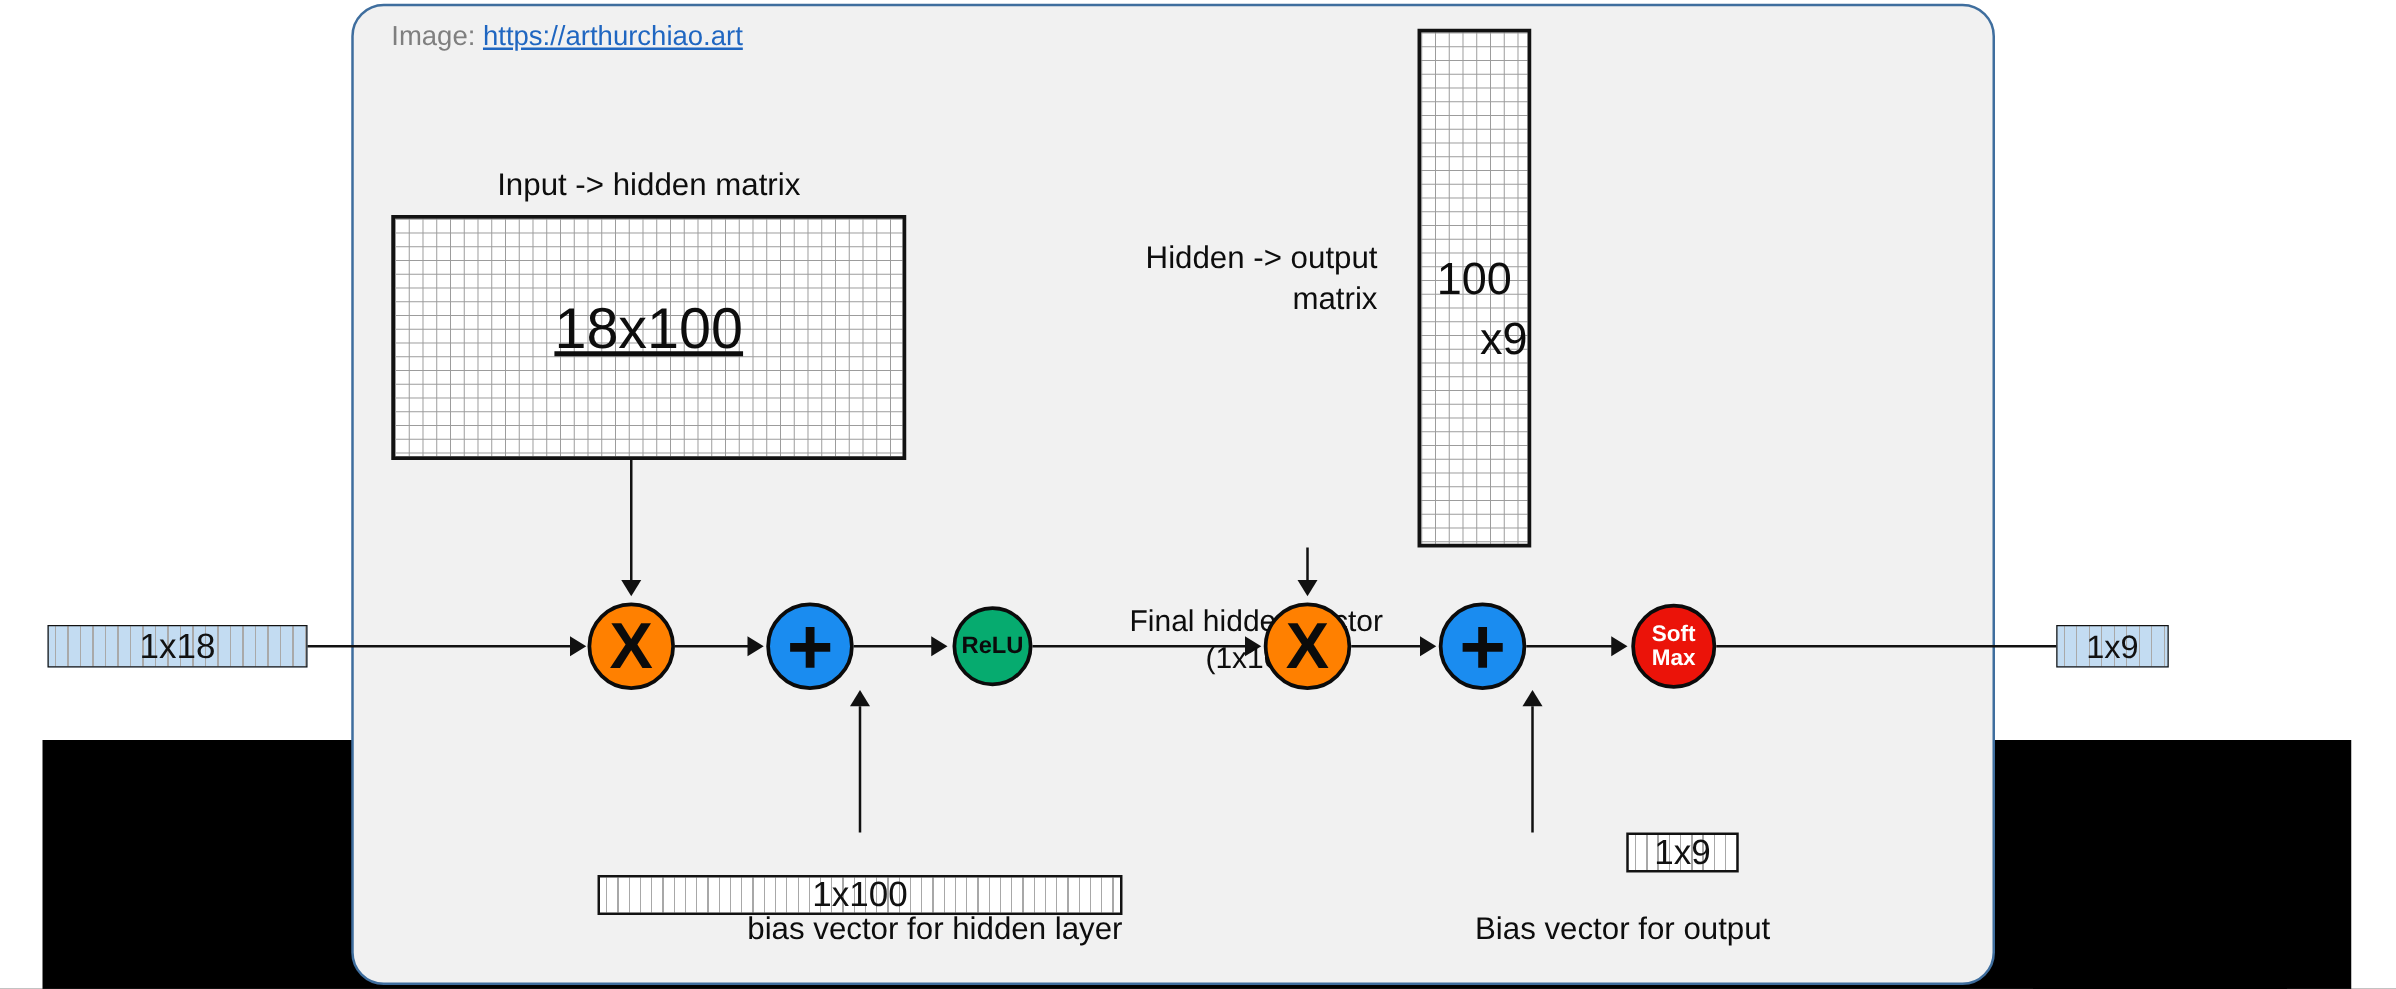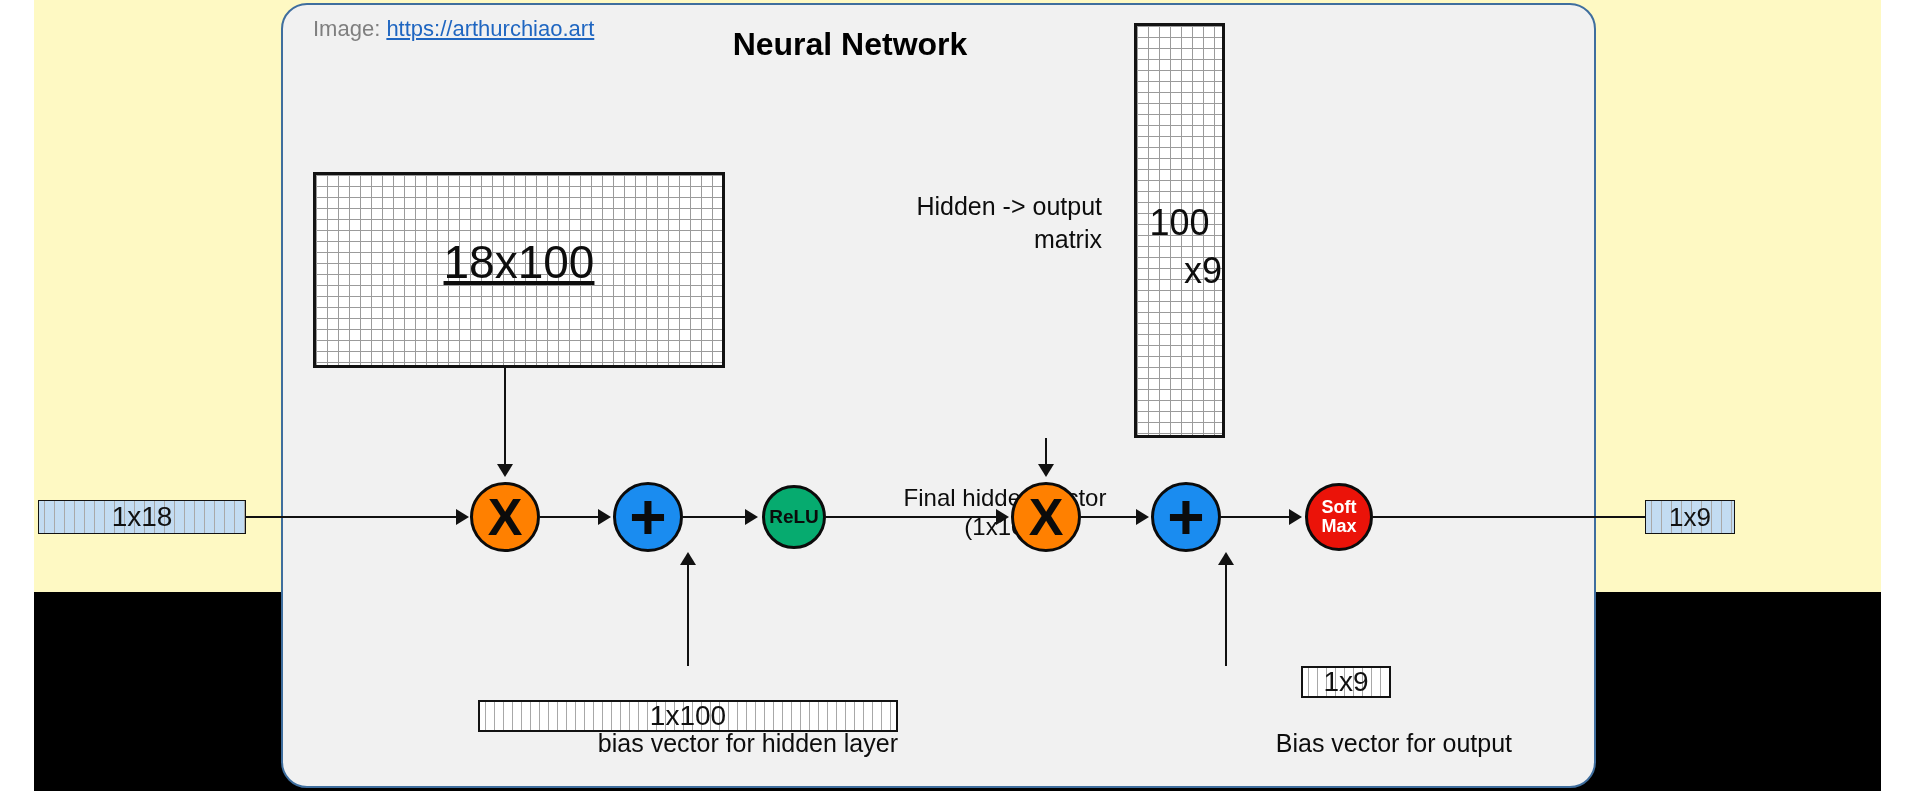--- a/index.html
+++ b/index.html
@@ -1,19 +1,19 @@
 <!DOCTYPE html>
 <html><head>
 <meta charset="utf-8">
 <style>
   html,body{margin:0;padding:0;background:#000;}
   body{width:1917px;height:791px;overflow:hidden;
        font-family:"Liberation Sans","DejaVu Sans",sans-serif;}
 
-  #stage{position:relative;width:1917px;height:592px;background:#fef9c3;}
+  #stage{position:relative;width:1917px;height:592px;background:#ffffff;}
 
   
   .sideband{position:absolute;top:0;height:791px;background:#ffffff;}
   #band-left{left:0;width:34px;}
   #band-right{right:0;width:36px;}
 
   
   #panel{position:absolute;left:281px;top:3px;width:1315px;height:785px;
          background:#f1f1f1;border:2px solid #3f6e9e;border-radius:26px;
          box-sizing:border-box;}
@@ -72,21 +72,21 @@
   #v-in span{font-size:28px;}
   #v-out{left:1645px;top:500px;width:90px;height:34px;border-width:1px;}
   #v-out span{font-size:26px;}
 
   #v-bias-h{left:478px;top:700px;width:420px;height:32px;border-width:2px;}
   #v-bias-h span{font-size:28px;}
   #v-bias-o{left:1301px;top:666px;width:90px;height:32px;border-width:2px;}
   #v-bias-o span{font-size:28px;}
 
   #cap-bias-h{left:478px;top:729px;width:420px;text-align:right;font-size:25px;}
-  #cap-bias-o{left:1180px;top:729px;width:332px;text-align:right;font-size:25px;}
+  #cap-bias-o{left:1180px;top:729px;width:332px;text-align:left;font-size:25px;}
 
   
   .node{position:absolute;border-radius:50%;border:3px solid #0b0b0b;
         box-sizing:border-box;display:flex;align-items:center;
         justify-content:center;text-align:center;}
   .node-mul{background:#ff8000;width:70px;height:70px;}
   .node-add{background:#1a8cf0;width:70px;height:70px;}
   .node-relu{background:#06ab6f;width:64px;height:64px;}
   .node-soft{background:#eb1309;width:68px;height:68px;}
 
@@ -125,23 +125,23 @@
 
 <div id="stage">
 
   <div class="sideband" id="band-left"></div>
   <div class="sideband" id="band-right"></div>
 
   <div id="panel"></div>
 
   <div class="abs txt" id="credit"><span>Image: </span><a href="#">https://arthurchiao.art</a></div>
 
-  <div class="abs" id="title">Neural Network</div>
-
-
+
+
+  <div class="abs txt c" id="m-input-cap">Input -&gt; hidden matrix</div>
   <div class="abs matrix" id="m-input">
     <div class="mlabel">18x100</div>
   </div>
 
   <div class="abs txt r" id="m-hidden-cap">Hidden -&gt; output
 matrix</div>
   <div class="abs matrix" id="m-hidden">
     <div class="mlabel l1">100</div>
     <div class="mlabel l2">x9</div>
   </div>

